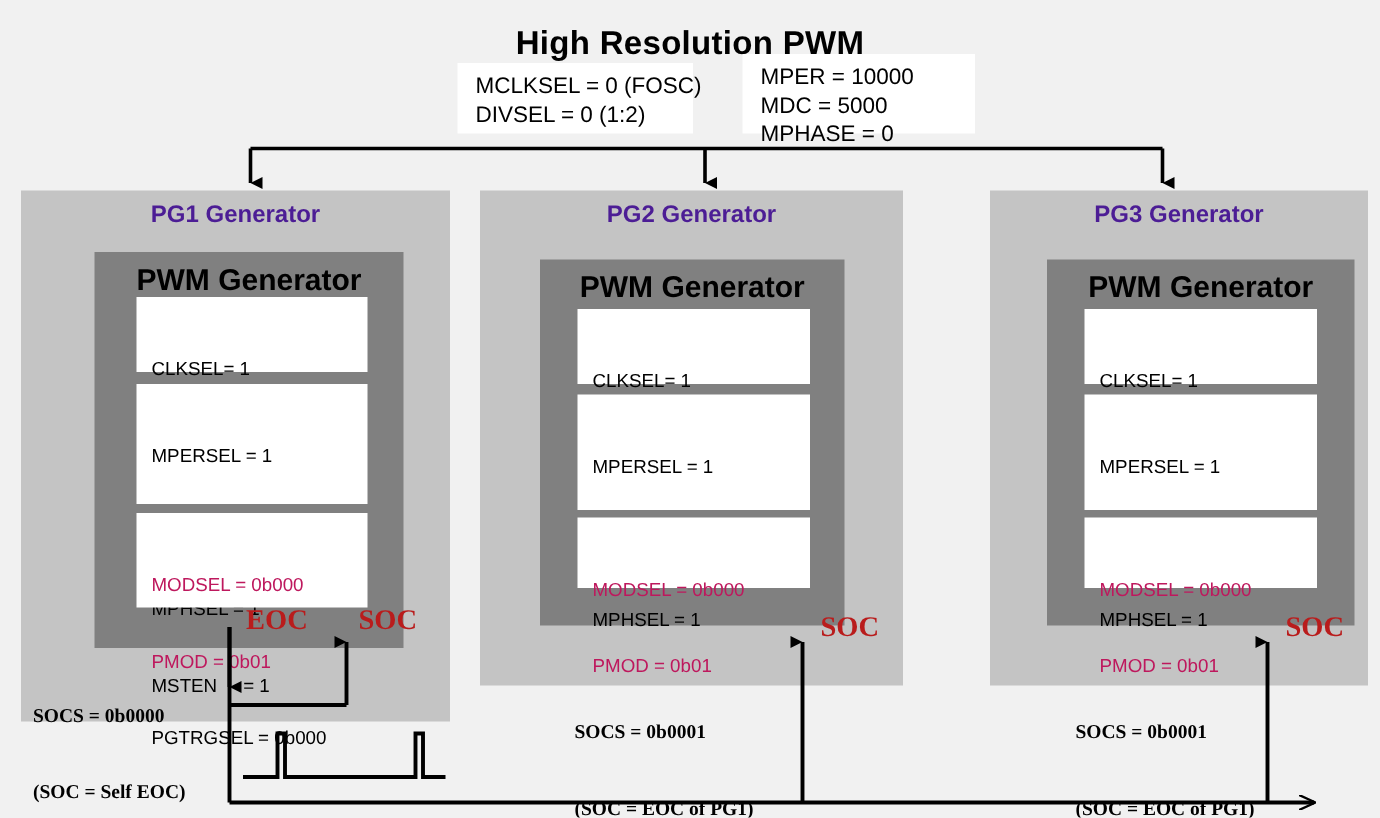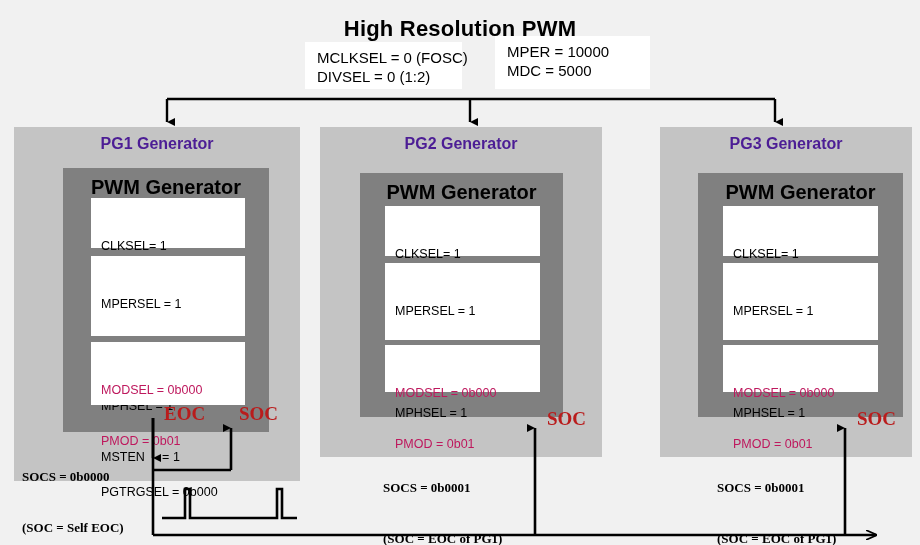--- a/index.html
+++ b/index.html
@@ -131,20 +131,21 @@
   <div class="abs" id="page-title">High Resolution PWM</div>
 
   <div class="abs cfg-box" id="cfg-box-clock">
     <span class="reg-line">MCLKSEL = 0 (FOSC)</span>
     <span class="reg-line">DIVSEL = 0 (1:2)</span>
   </div>
 
   <div class="abs cfg-box" id="cfg-box-master">
     <span class="reg-line">MPER = 10000</span>
     <span class="reg-line">MDC = 5000</span>
+    <span class="reg-line">MPHASE = 0</span>
   </div>
 
   <div class="abs pg-panel" id="pg-panel-1">
     <div class="pg-title" id="pg-title-1">PG1 Generator</div>
 
     <div class="pwm-block" id="pwm-block-1">
       <div class="pwm-title">PWM Generator</div>
 
       <div class="reg-box" id="reg-clk-1">
         <span class="reg-line">CLKSEL= 1</span>

